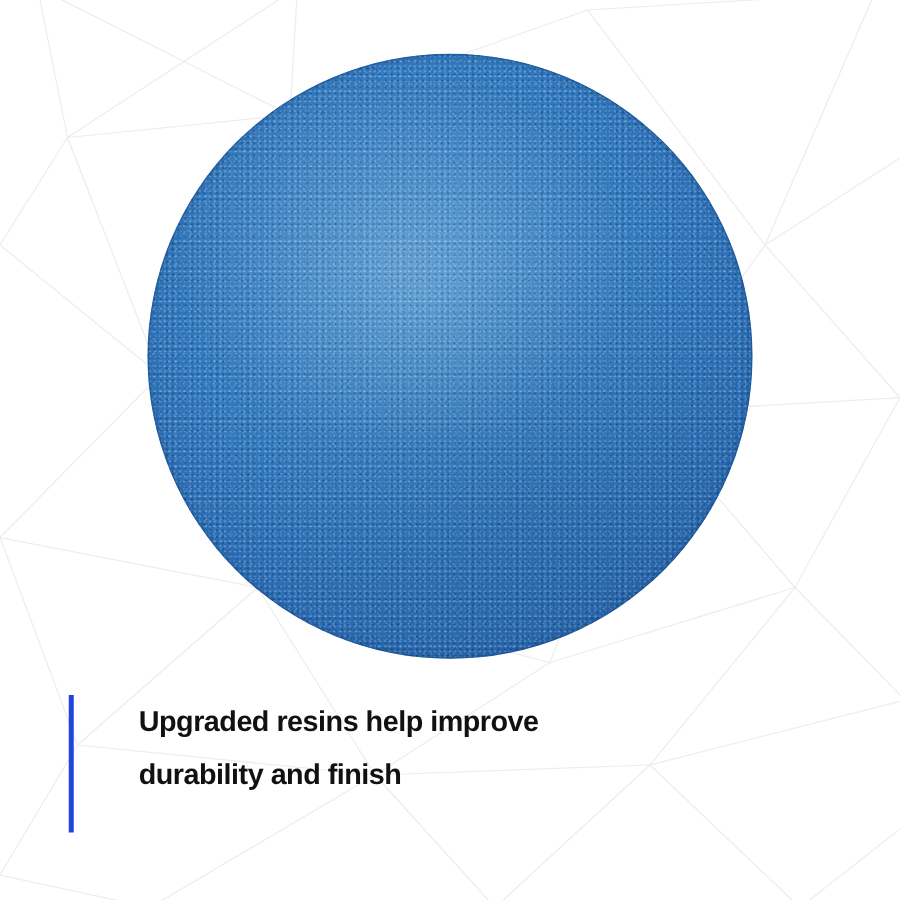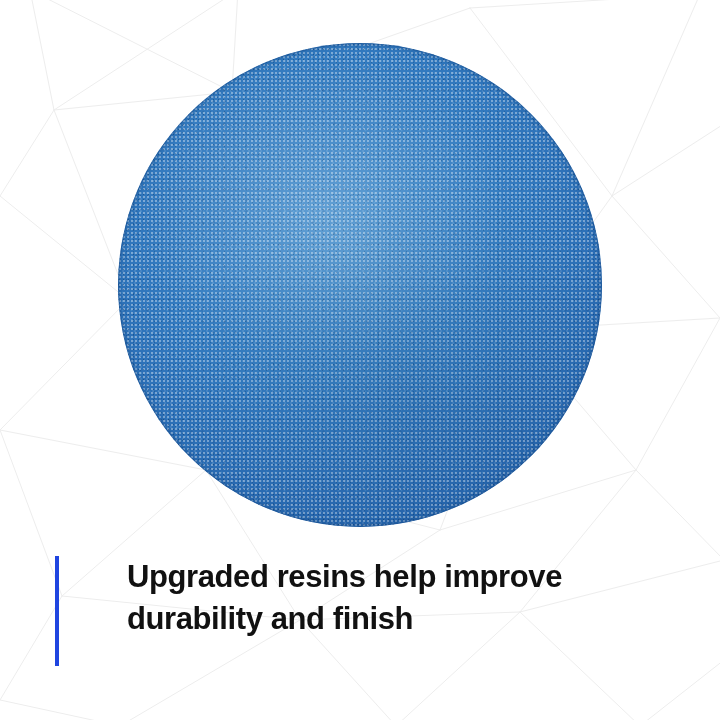--- a/index.html
+++ b/index.html
@@ -110,25 +110,25 @@
     display: flex;
     align-items: flex-start;
   }
   #accent-bar {
     width: 4px;
     height: 110px;
     background: #1f45e0;
     flex: 0 0 auto;
   }
   #caption-text {
-    margin-left: 68px;
+    margin-left: 52px;
     color: #111111;
     font-family: "Liberation Sans", sans-serif;
     font-weight: 700;
-    font-size: 31px;
+    font-size: 23px;
     line-height: 42px;
     letter-spacing: -0.4px;
     white-space: pre-line;
     max-width: 520px;
   }
 </style>
 </head>
 <body>
 
 <div id="stage">

